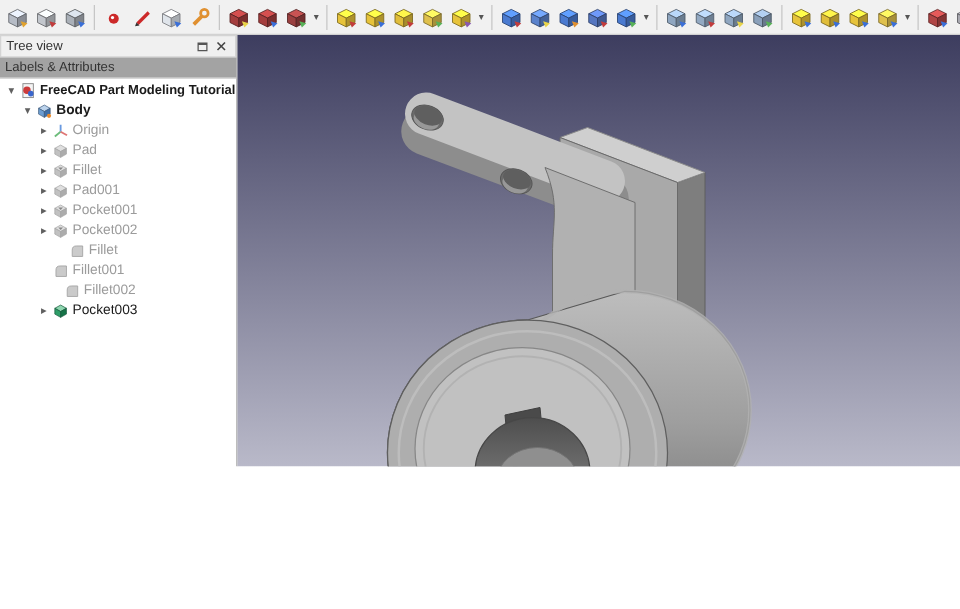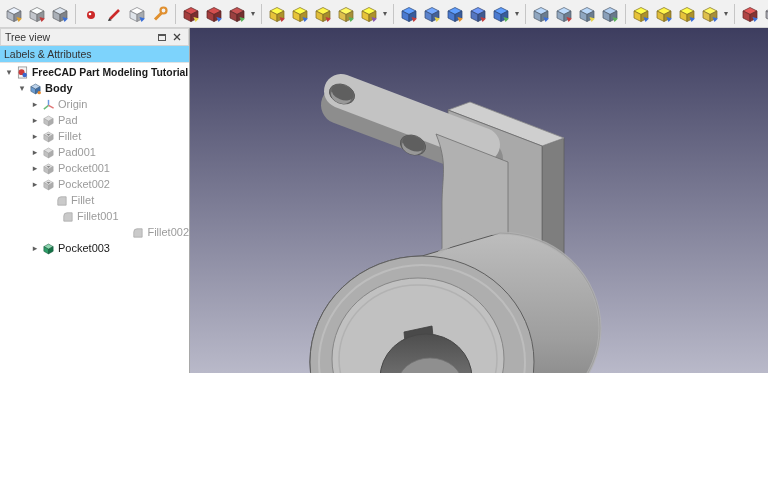--- a/index.html
+++ b/index.html
@@ -27,21 +27,21 @@
     display:flex; flex-direction:column; font-size:11px; color:#1a1a1a;
   }
   .panel-titlebar {
     height:18px; flex:none; background:#f0f0f0; border:1px solid #d4d4d4;
     display:flex; align-items:center; padding:0 4px; font-size:10.5px; color:#333;
   }
   .panel-title { flex:1; }
   .panel-btn { width:15px; height:14px; display:flex; align-items:center; justify-content:center; }
   .float-glyph { width:8px; height:7px; border:1px solid #555; border-top-width:2px; display:block; }
   .list-header {
-    height:17px; flex:none; line-height:16px; padding-left:4px; background:#7dd3fc;
+    height:17px; flex:none; line-height:16px; padding-left:4px; background:#a3a3a3;
     border-bottom:1px solid #e2e2e2; font-size:10.5px; color:#333;
   }
   .tree { flex:1; overflow:hidden; padding-top:1px; }
   .tree-row { height:16px; display:flex; align-items:center; white-space:nowrap; }
   .expander { width:12px; flex:none; font-size:9px; color:#606060; text-align:center; line-height:16px; }
   .t-icon { width:14px; height:14px; flex:none; margin-right:3px; display:inline-flex; align-items:center; justify-content:center; }
   .t-icon.dim { opacity:.7; }
   .t-label { font-size:11px; color:#1a1a1a; }
   .t-label.small { font-size:10.4px; }
   .t-label.bold { font-weight:bold; }
@@ -415,30 +415,30 @@
           </div>
           <div class="tree-row" style="padding-left: 42px;">
             <span class="expander"></span>
             <span class="t-icon dim">
               <svg width="13" height="13" viewBox="0 0 14 14">
                 <path d="M3 12 L3 6.5 Q3 3 6.5 3 L12 3 L12 12 Z" fill="#b5b5b5" stroke="#808080" stroke-width="0.8"></path>
               </svg>
             </span>
             <span class="t-label gray">Fillet</span>
           </div>
-          <div class="tree-row" style="padding-left: 29px; margin-left: 19px;">
+          <div class="tree-row" style="padding-left: 29px;">
             <span class="expander"></span>
             <span class="t-icon dim">
               <svg width="13" height="13" viewBox="0 0 14 14">
                 <path d="M3 12 L3 6.5 Q3 3 6.5 3 L12 3 L12 12 Z" fill="#b5b5b5" stroke="#808080" stroke-width="0.8"></path>
               </svg>
             </span>
             <span class="t-label gray">Fillet001</span>
           </div>
-          <div class="tree-row" style="padding-left: 38px; justify-content: flex-end;">
+          <div class="tree-row" style="padding-left: 38px;">
             <span class="expander"></span>
             <span class="t-icon dim">
               <svg width="13" height="13" viewBox="0 0 14 14">
                 <path d="M3 12 L3 6.5 Q3 3 6.5 3 L12 3 L12 12 Z" fill="#b5b5b5" stroke="#808080" stroke-width="0.8"></path>
               </svg>
             </span>
             <span class="t-label gray">Fillet002</span>
           </div>
           <div class="tree-row" style="padding-left: 29px;">
             <span class="expander">▸</span>

